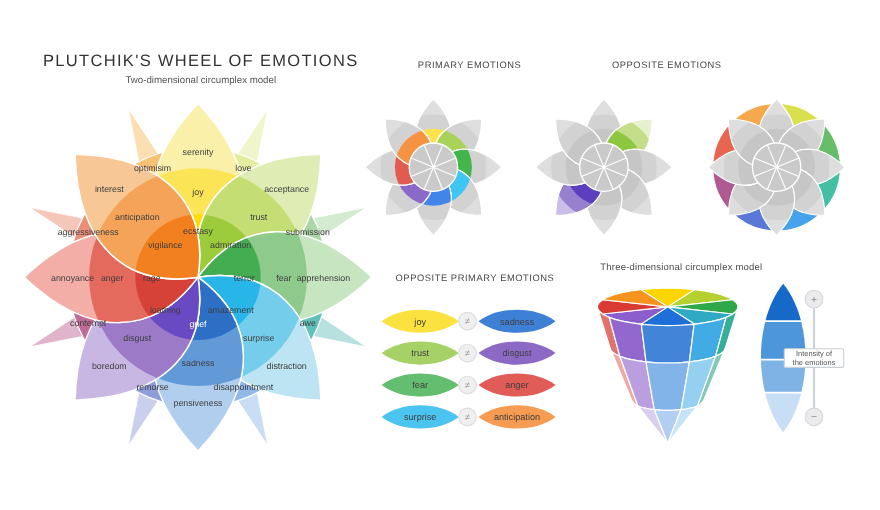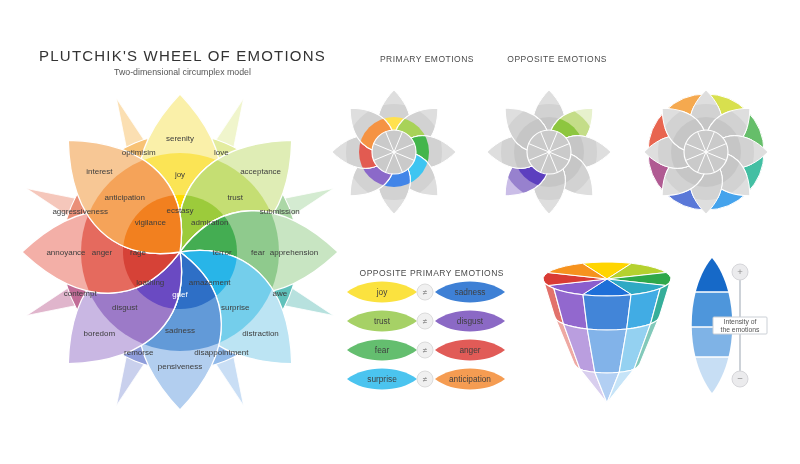--- a/index.html
+++ b/index.html
@@ -14,22 +14,23 @@
   svg text{font-family:"Liberation Sans",sans-serif;}
 </style>
 </head>
 <body>
 
 <div id="canvas">
   <div id="main-title" class="abs">PLUTCHIK'S WHEEL OF EMOTIONS</div>
   <div id="subtitle" class="abs">Two-dimensional circumplex model</div>
 
   <div class="sec" id="t-primary" style="left:314px;top:54px;width:160px">PRIMARY EMOTIONS</div>
-  <div class="sec" id="t-opposite" style="left:447px;top:54px;width:160px">OPPOSITE EMOTIONS</div>
-  <div class="sec" id="t-opp-primary" style="left:344px;top:268px;width:160px">OPPOSITE PRIMARY EMOTIONS</div>
+  <div class="sec" id="t-opposite" style="left:496px;top:54px;width:160px">OPPOSITE EMOTIONS</div>
+  <div class="sec" id="t-opp-primary" style="left:344px;top:247px;width:160px">OPPOSITE PRIMARY EMOTIONS</div>
+  <div class="sec" id="t-3d" style="left:533px;top:237px;width:160px;letter-spacing:0.2px;font-size:8.6px">Three-dimensional circumplex model</div>
 
   <svg id="wheel-svg" style="left:0px;top:84px" width="360" height="340" viewBox="0 0 360 340">
       <defs>
         <clipPath id="wc1">
           <circle cx="180" cy="168" r="57"></circle>
         </clipPath>
         <clipPath id="wc2">
           <circle cx="180" cy="168" r="99"></circle>
         </clipPath>
       </defs>

